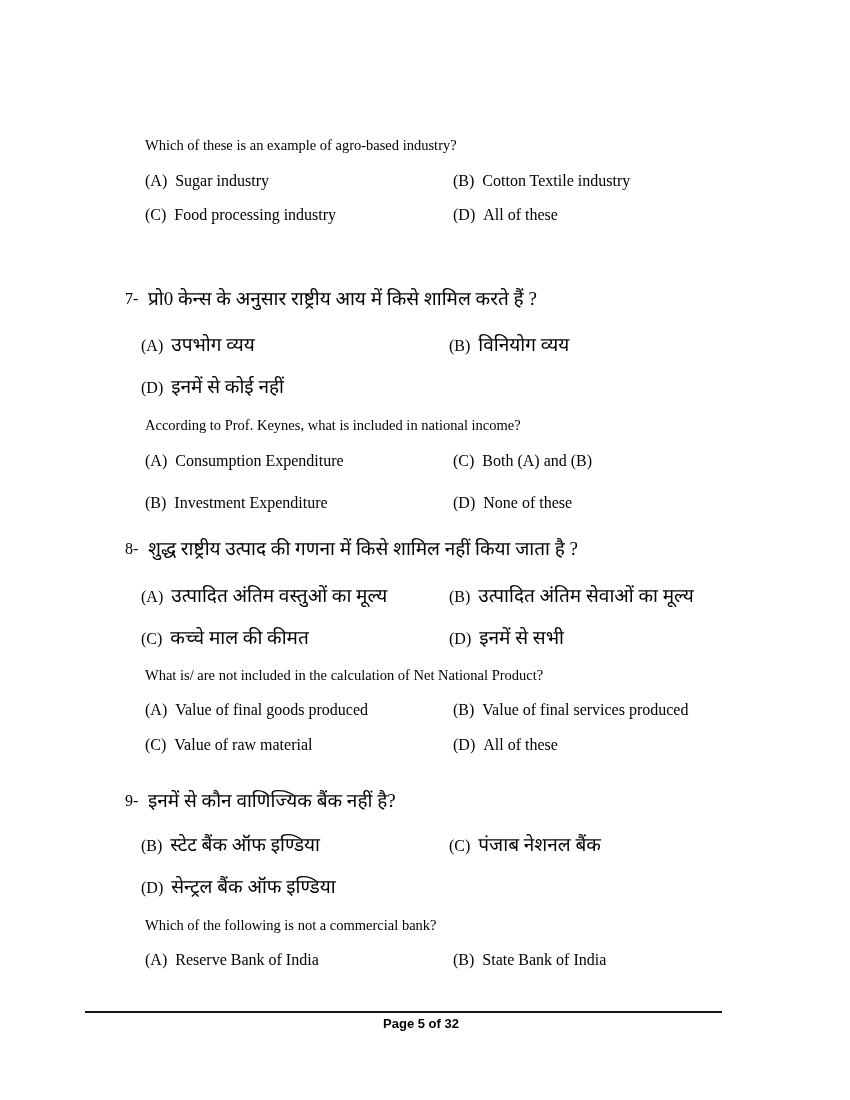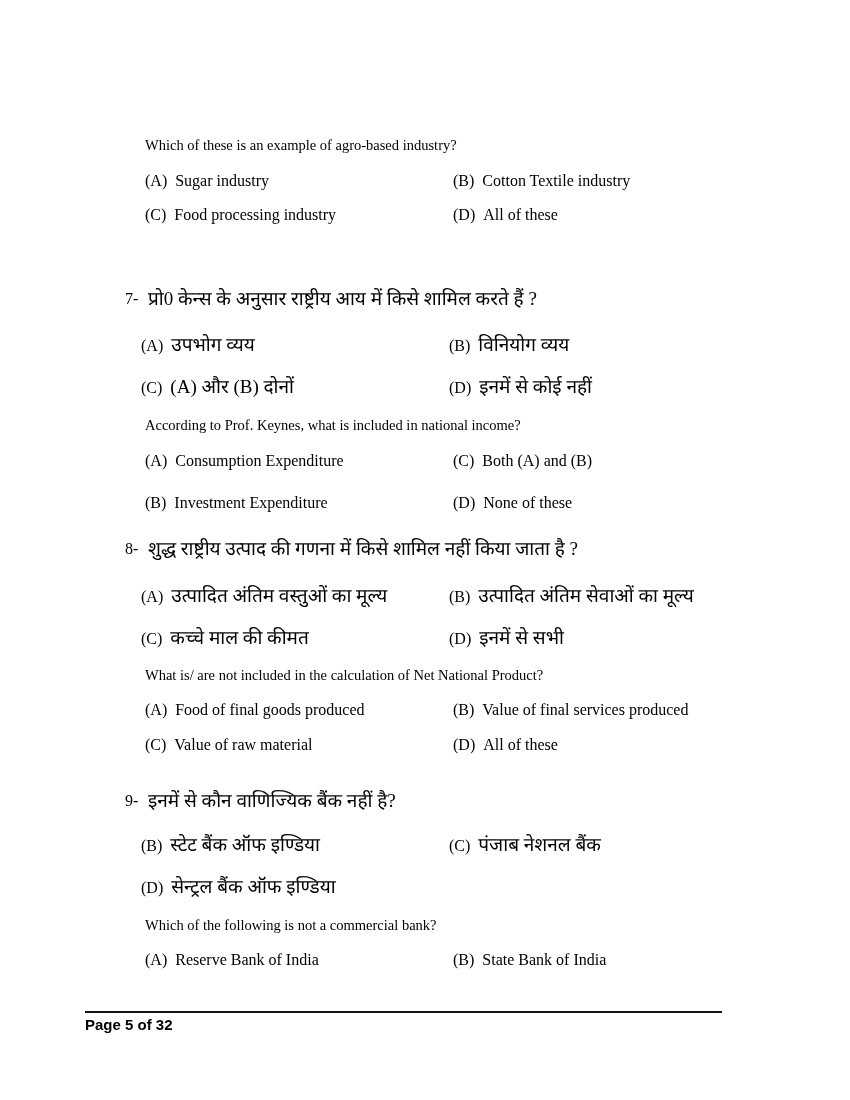--- a/index.html
+++ b/index.html
@@ -29,24 +29,24 @@
   .footer-rule {
     position: absolute;
     left: 85px; top: 1011px;
     width: 680px; height: 2px;
     background: #151515;
   }
   .page-number {
     position: absolute;
     left: 85px; top: 1016px;
     width: 672px;
-    text-align: left;
+    text-align: center;
     font-family: "Liberation Sans", "DejaVu Sans", sans-serif;
     font-weight: bold;
-    font-size: 15px;
+    font-size: 13px;
     color: #000000;
   }
 </style>
 </head>
 <body>
 
 <div class="page">
 
   <section class="sec" style="top:137px">
     <div class="en-q">Which of these is an example of agro-based industry?</div>
@@ -59,21 +59,20 @@
   </section>
 
   <section class="sec" style="top:286px">
     <div class="hi-q">
       <span class="q-num">7-</span>
       <span>प्रो0 केन्स के अनुसार राष्ट्रीय आय में किसे शामिल करते हैं ?</span>
     </div>
     <div class="opts hi" style="margin-top:20px">
       <div class="opt"><span class="opt-label hi-label">(A)</span><span>उपभोग व्यय</span></div>
       <div class="opt"><span class="opt-label hi-label">(B)</span><span>विनियोग व्यय</span></div>
-      <div class="opt"><span class="opt-label hi-label">(C)</span><span>(A) और (B) दोनों</span></div>
       <div class="opt"><span class="opt-label hi-label">(D)</span><span>इनमें से कोई नहीं</span></div>
     </div>
     <div class="en-q" style="margin-top:16px">According to Prof. Keynes, what is included in national income?</div>
     <div class="opts en" style="margin-top:20px;row-gap:26px">
       <div class="opt"><span class="opt-label">(A)</span><span>Consumption Expenditure</span></div>
       <div class="opt"><span class="opt-label">(C)</span><span>Both (A) and (B)</span></div>
       <div class="opt"><span class="opt-label">(B)</span><span>Investment Expenditure</span></div>
       <div class="opt"><span class="opt-label">(D)</span><span>None of these</span></div>
     </div>
   </section>
@@ -84,21 +83,21 @@
       <span>शुद्ध राष्ट्रीय उत्पाद की गणना में किसे शामिल नहीं किया जाता है ?</span>
     </div>
     <div class="opts hi" style="margin-top:21px">
       <div class="opt"><span class="opt-label hi-label">(A)</span><span>उत्पादित अंतिम वस्तुओं का मूल्य</span></div>
       <div class="opt"><span class="opt-label hi-label">(B)</span><span>उत्पादित अंतिम सेवाओं का मूल्य</span></div>
       <div class="opt"><span class="opt-label hi-label">(C)</span><span>कच्चे माल की कीमत</span></div>
       <div class="opt"><span class="opt-label hi-label">(D)</span><span>इनमें से सभी</span></div>
     </div>
     <div class="en-q" style="margin-top:15px">What is/ are not included in the calculation of Net National Product?</div>
     <div class="opts en" style="margin-top:19px;row-gap:19px">
-      <div class="opt"><span class="opt-label">(A)</span><span>Food of final goods produced</span></div>
+      <div class="opt"><span class="opt-label">(A)</span><span>Value of final goods produced</span></div>
       <div class="opt"><span class="opt-label">(B)</span><span>Value of final services produced</span></div>
       <div class="opt"><span class="opt-label">(C)</span><span>Value of raw material</span></div>
       <div class="opt"><span class="opt-label">(D)</span><span>All of these</span></div>
     </div>
   </section>
 
   <section class="sec" style="top:788px">
     <div class="hi-q">
       <span class="q-num">9-</span>
       <span>इनमें से कौन वाणिज्यिक बैंक नहीं है?</span>

